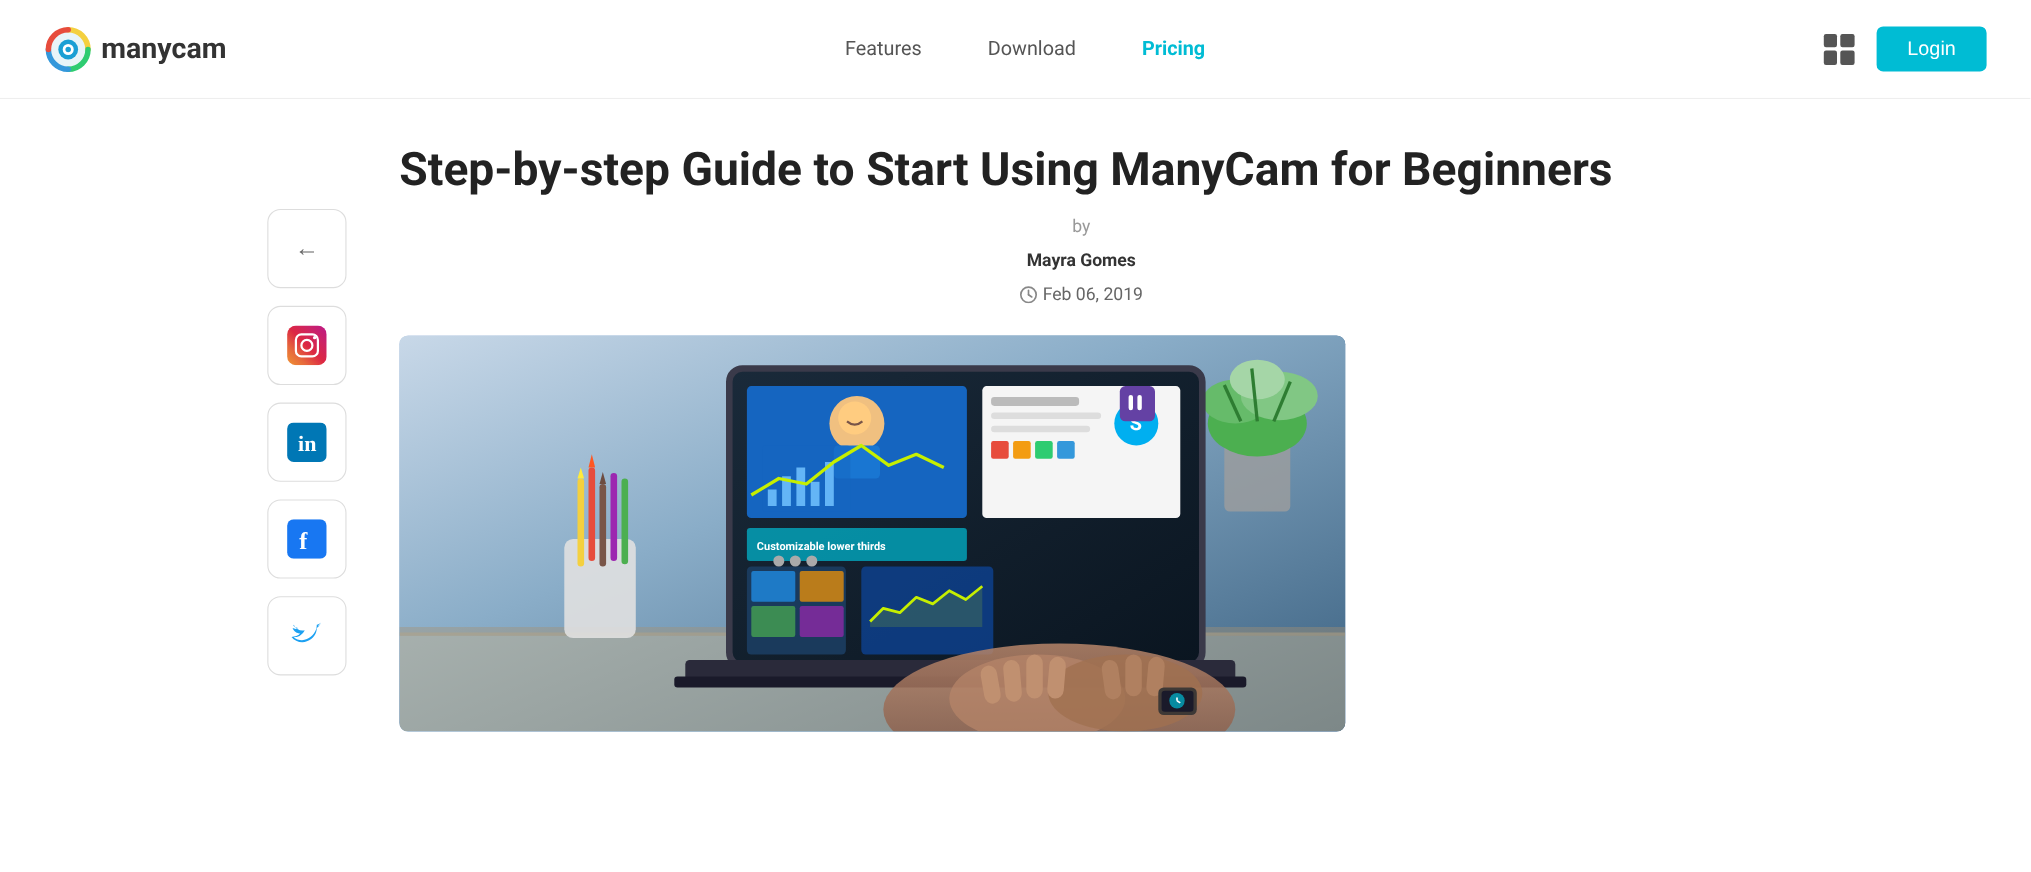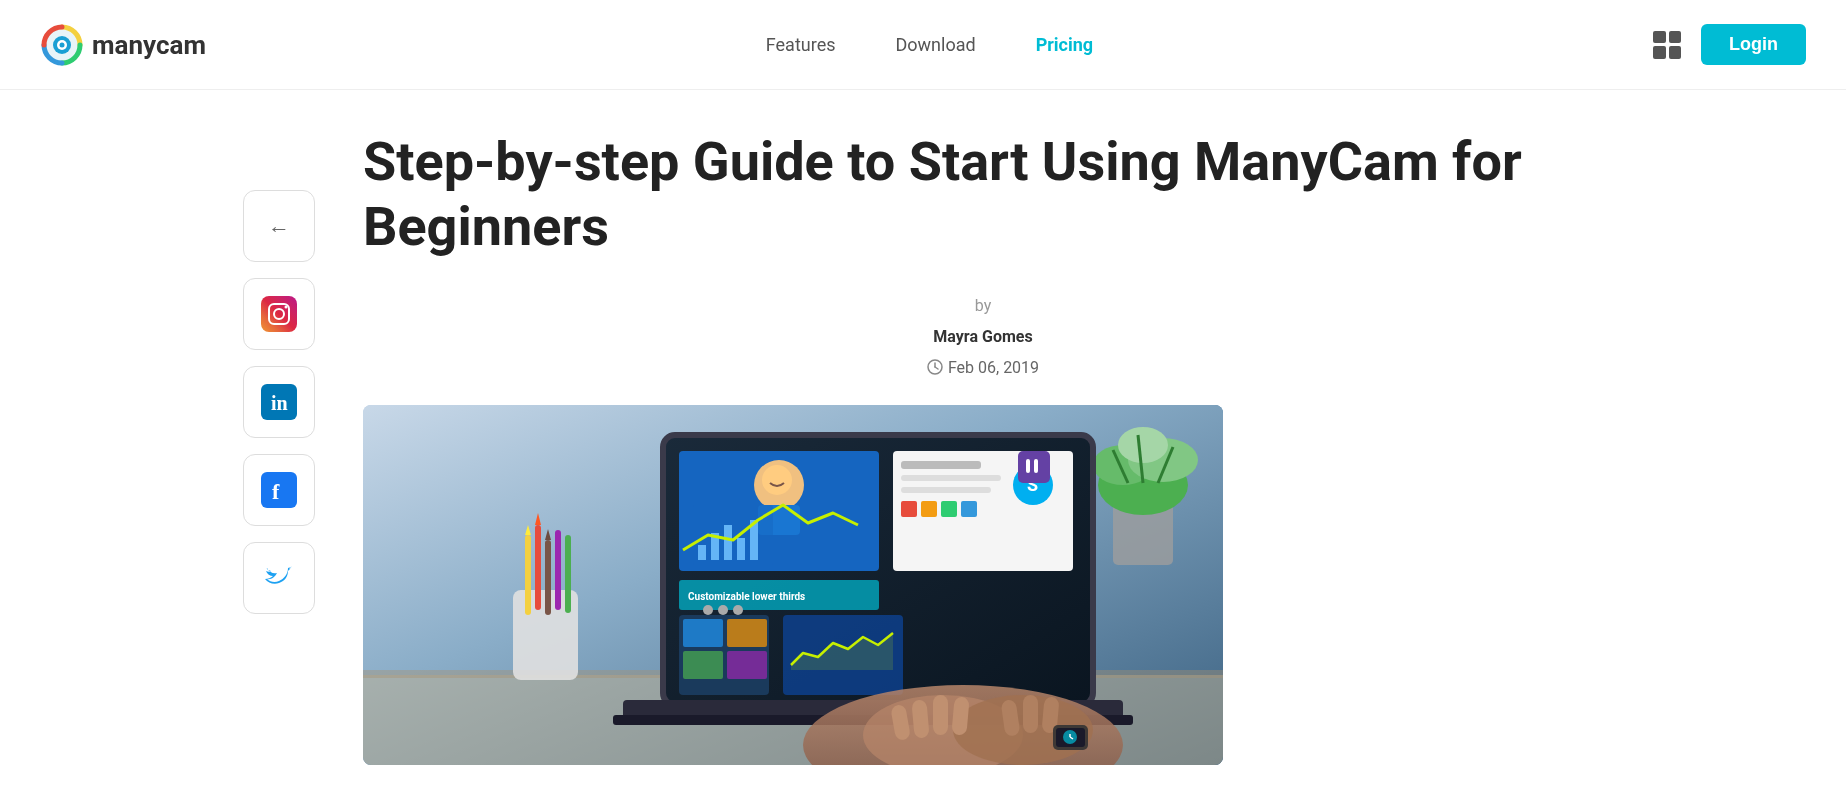--- a/index.html
+++ b/index.html
@@ -66,21 +66,21 @@
       background: #555;
       border-radius: 2px;
     }
     .login-btn {
       background: #00bcd4;
       color: #fff;
       border: none;
       border-radius: 6px;
       padding: 10px 28px;
       font-size: 18px;
-      font-weight: 700;
+      font-weight: 400;
       cursor: pointer;
     }
 
     
     .page-layout {
       display: flex;
       max-width: 1400px;
       margin: 0 auto;
       padding: 40px 20px;
       gap: 40px;
@@ -131,25 +131,25 @@
       height: 36px;
       color: #1da1f2;
     }
 
     
     .main-content {
       flex: 1;
       min-width: 0;
     }
     .article-title {
-      font-size: 54px;
+      font-size: 42px;
       font-weight: 700;
       color: #222;
       line-height: 1.2;
-      margin-bottom: 36px;
+      margin-bottom: 16px;
     }
     .article-meta {
       display: flex;
       align-items: center;
       gap: 12px;
       font-size: 16px;
       color: #666;
       margin-bottom: 28px;
       flex-direction: column;
     }

